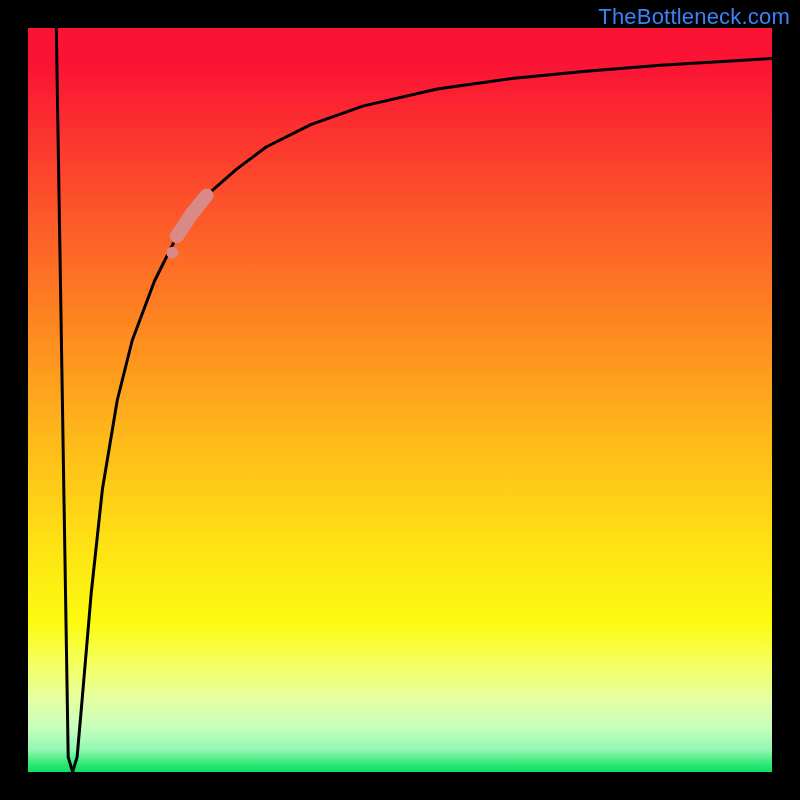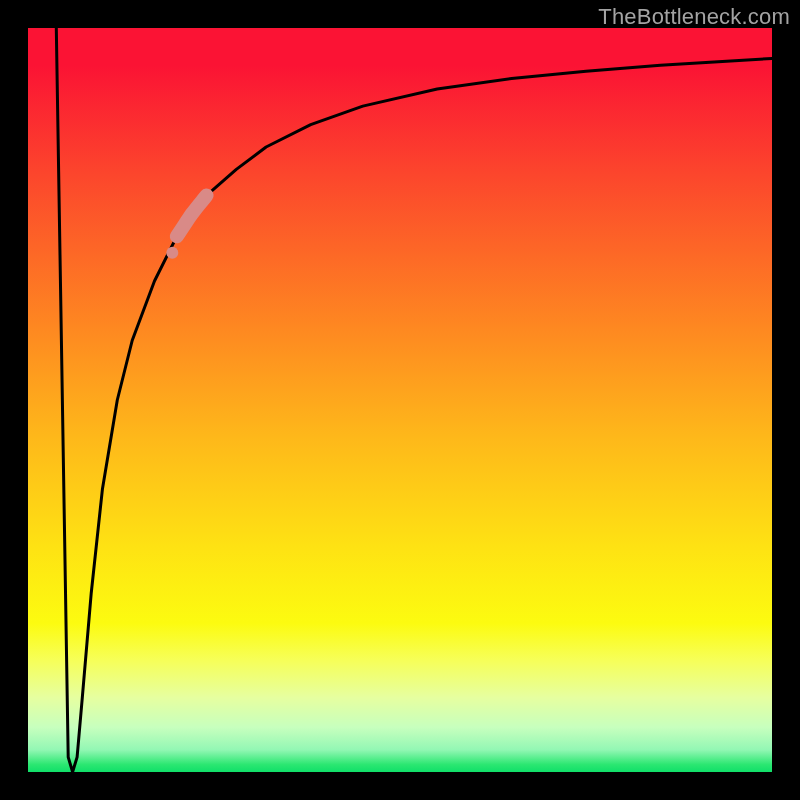--- a/index.html
+++ b/index.html
@@ -14,21 +14,21 @@
   .frame {
     position: relative;
     width: 800px;
     height: 800px;
     background: #000;
   }
   .watermark {
     position: absolute;
     top: 4px;
     right: 10px;
-    color: #a3a3a3;
+    color: #3b82f6;
     font-size: 22px;
     font-weight: 400;
     letter-spacing: 0.2px;
     z-index: 5;
   }
   .plot-area {
     position: absolute;
     left: 28px;
     top: 28px;
     width: 744px;

